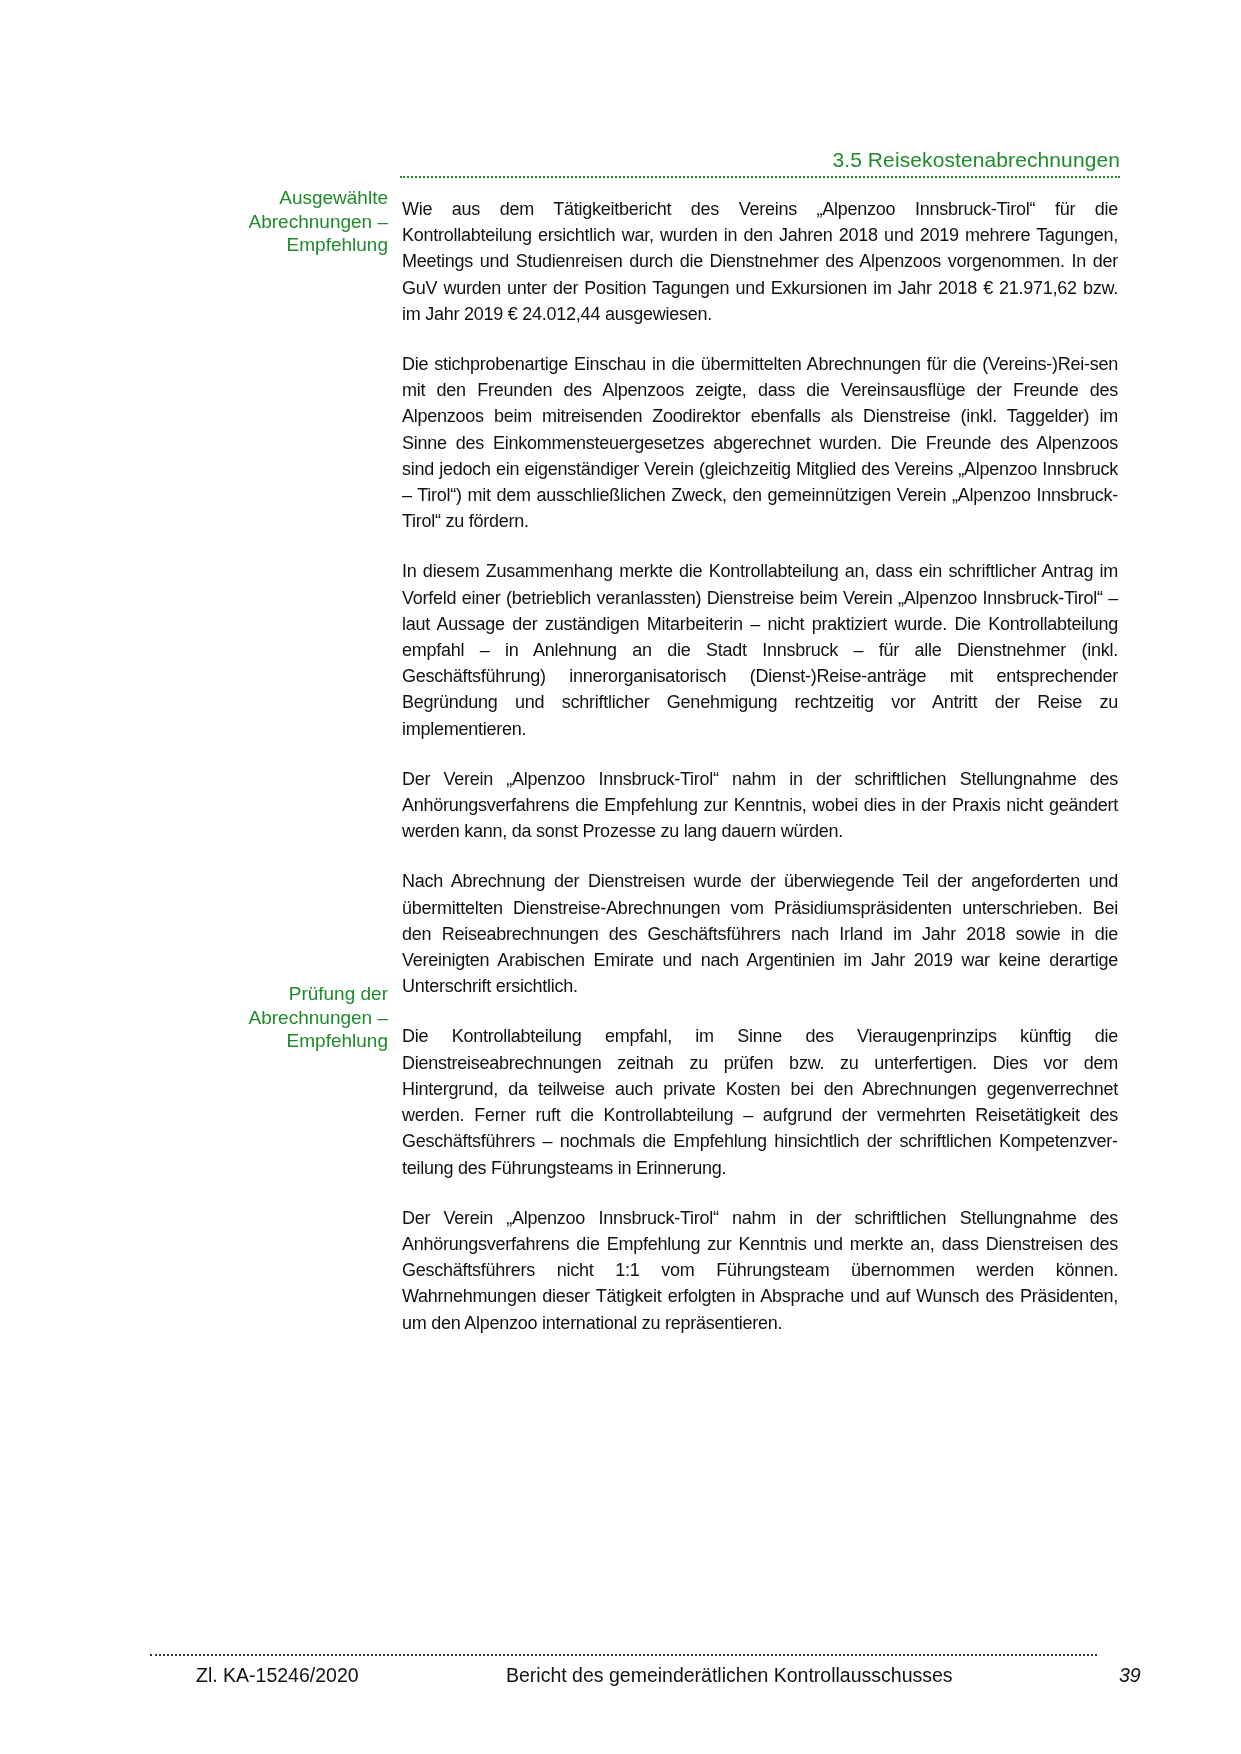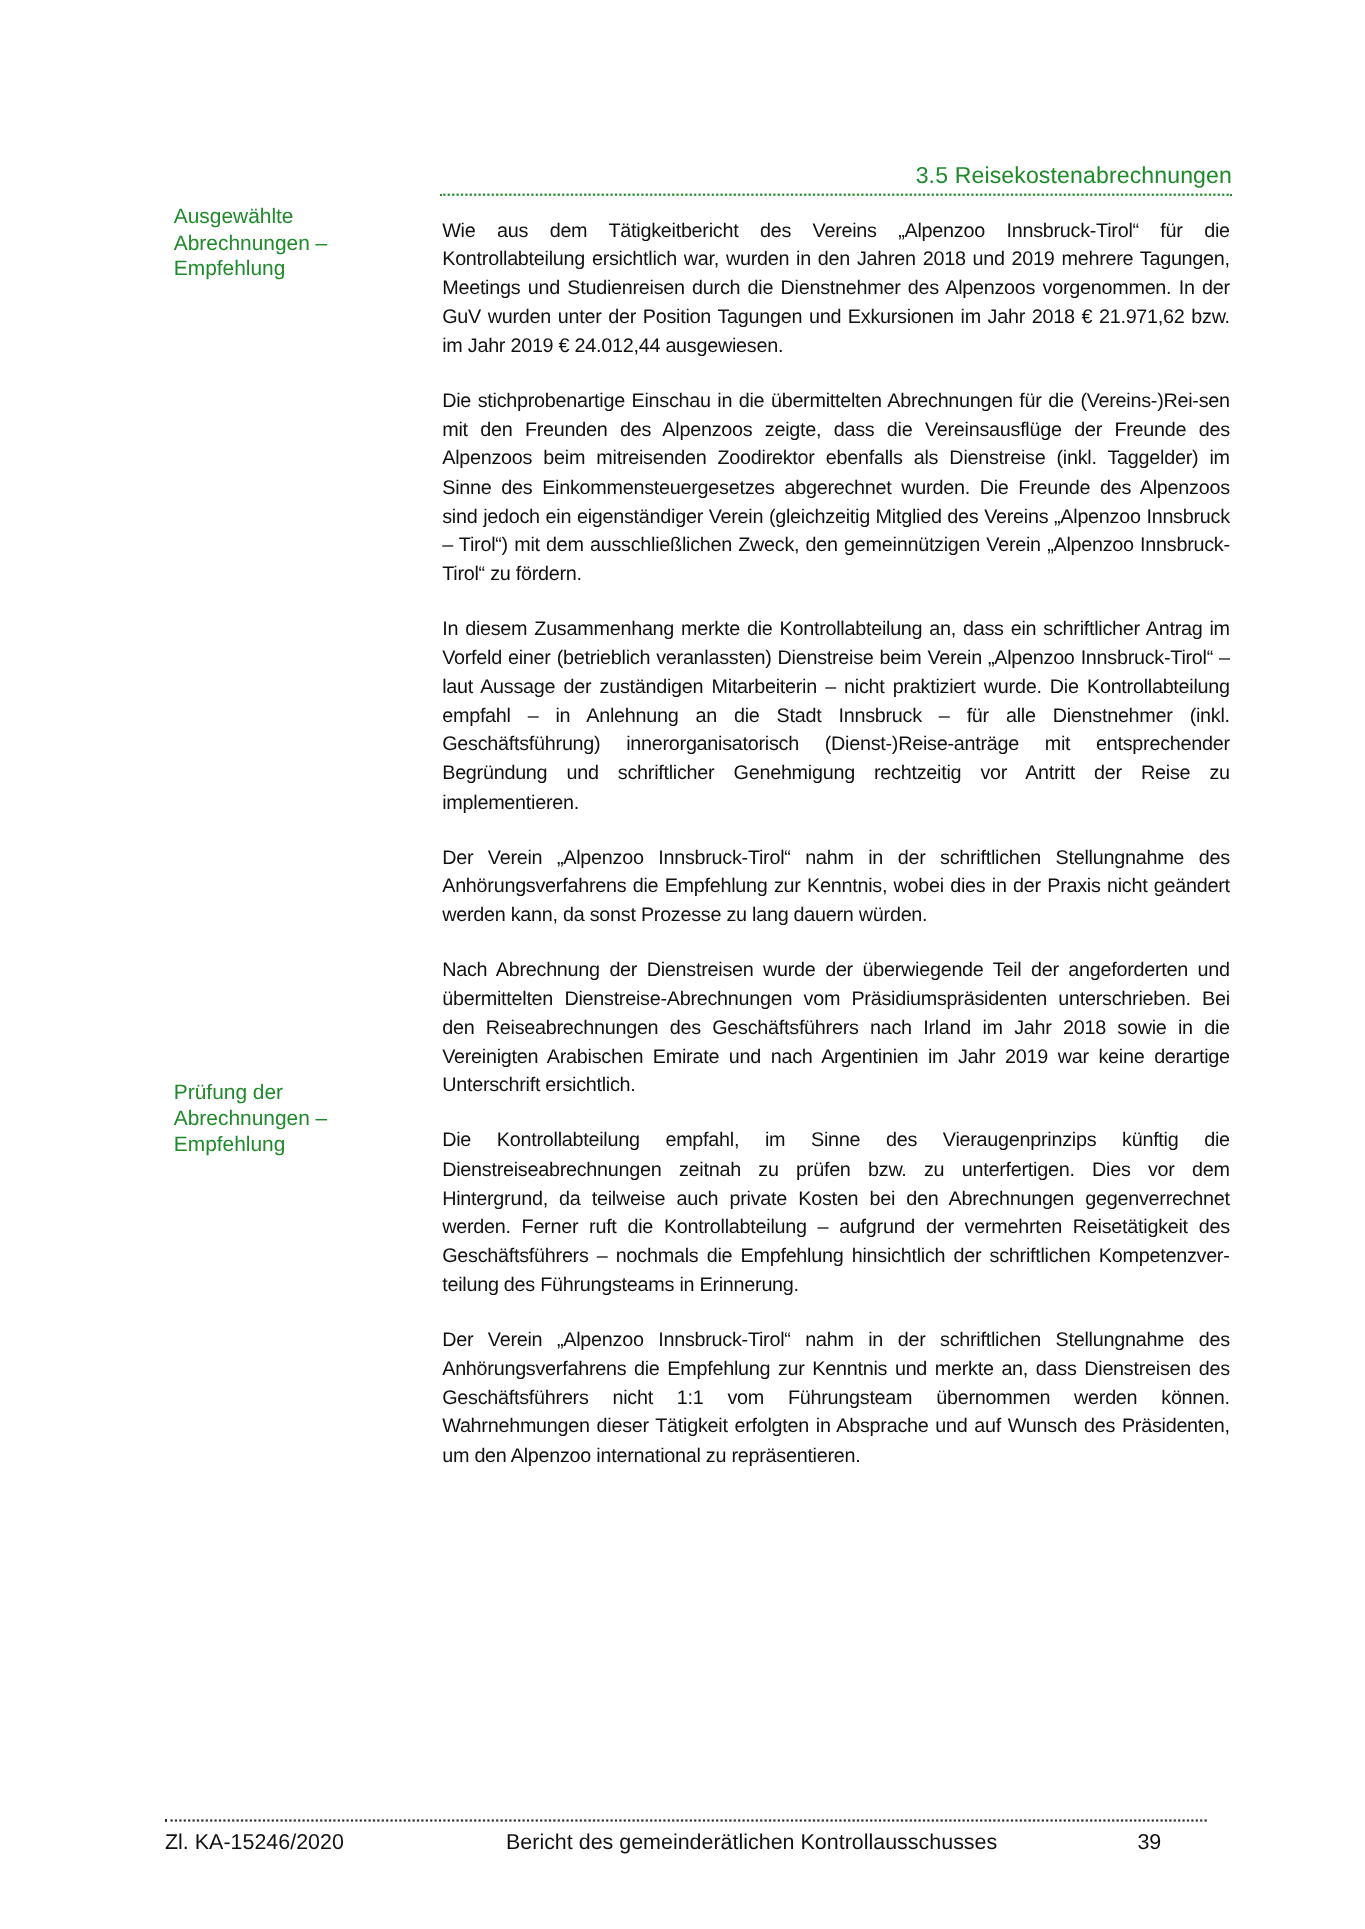--- a/index.html
+++ b/index.html
@@ -3,30 +3,30 @@
 <meta charset="utf-8">
 <style>
   html, body { margin: 0; padding: 0; background: #ffffff; }
   body { width: 1241px; height: 1754px; position: relative; overflow: hidden;
          font-family: "Liberation Sans", sans-serif; color: #111111; }
   .header-title { position: absolute; left: 400px; top: 148px; width: 720px; text-align: right;
                   font-size: 21px; color: #1e8a2a; letter-spacing: 0.1px; }
   .header-rule { position: absolute; left: 400px; top: 176px; width: 720px; height: 0;
                  border-top: 2px dotted #1e8a2a; }
   .margin-note { position: absolute; left: 158px; width: 230px; font-size: 19px; line-height: 23.5px;
-                 color: #1e8a2a; }
+                 color: #1e8a2a; text-align: right; }
   .body-col { position: absolute; left: 402px; top: 196px; width: 716px; }
   .para { font-size: 18px; line-height: 26.2px; text-align: justify; margin: 0 0 24px 0;
           letter-spacing: -0.25px; word-spacing: 0px; hyphens: manual; }
   .footer-rule { position: absolute; left: 150px; top: 1654px; width: 947px; height: 0;
                  border-top: 2px dotted #333333; }
-  .footer { position: absolute; top: 1664px; font-size: 19.5px; color: #111111; }
+  .footer { position: absolute; top: 1664px; font-size: 19.5px; color: #111111; margin-left: 46px; }
   .footer-left { left: 150px; }
   .footer-center { left: 460px; }
-  .footer-right { left: 1034px; }
+  .footer-right { left: 1073px; font-style: italic; }
 </style>
 </head>
 <body>
 
 <div class="header-title">3.5  Reisekostenabrechnungen</div>
 <div class="header-rule"></div>
 
 <div class="margin-note" style="top:186px;">
   <div>Ausgewählte</div>
   <div>Abrechnungen –</div>

